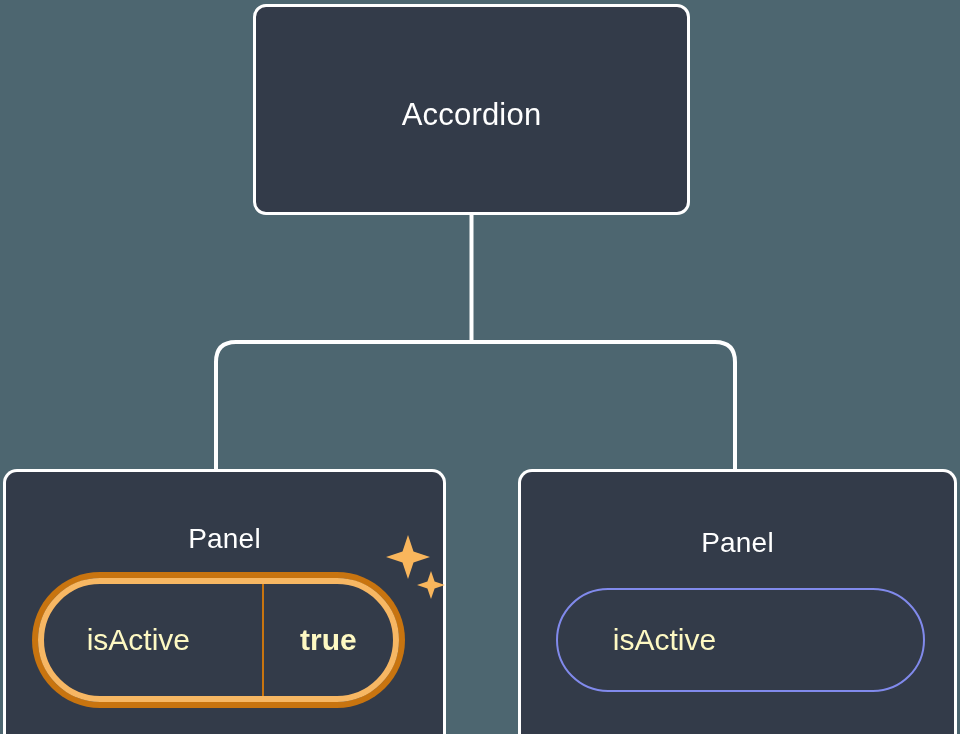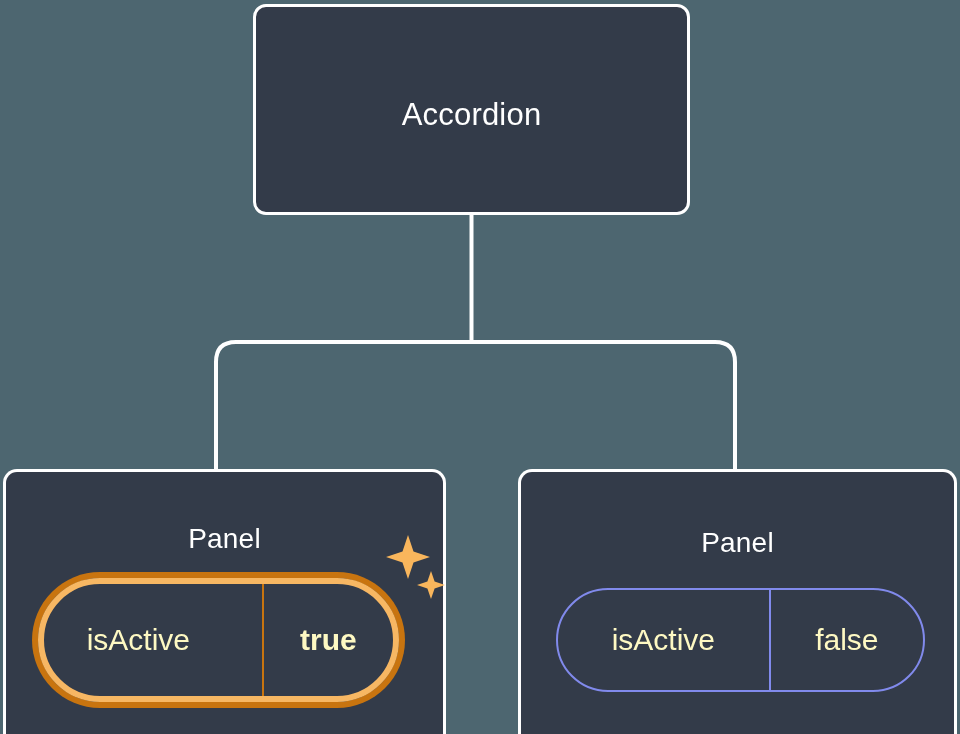--- a/index.html
+++ b/index.html
@@ -186,16 +186,15 @@
     <path d="M 22 2 L 27.5 18.5 L 44 24 L 27.5 29.5 L 22 46 L 16.5 29.5 L 0 24 L 16.5 18.5 Z" fill="#f9b65c"></path>
     <path d="M 45 38 L 48.6 48.4 L 59 52 L 48.6 55.6 L 45 66 L 41.4 55.6 L 31 52 L 41.4 48.4 Z" fill="#f9b65c"></path>
   </svg>
 
   <div class="node node-panel node-panel-right">
     <div class="node-title">Panel</div>
   </div>
 
   <div class="pill pill-plain pill-right">
     <span class="pill-key">isActive</span>
-    <span class="pill-val">false</span>
   </div>
 
 </div>
 
 </body></html>

